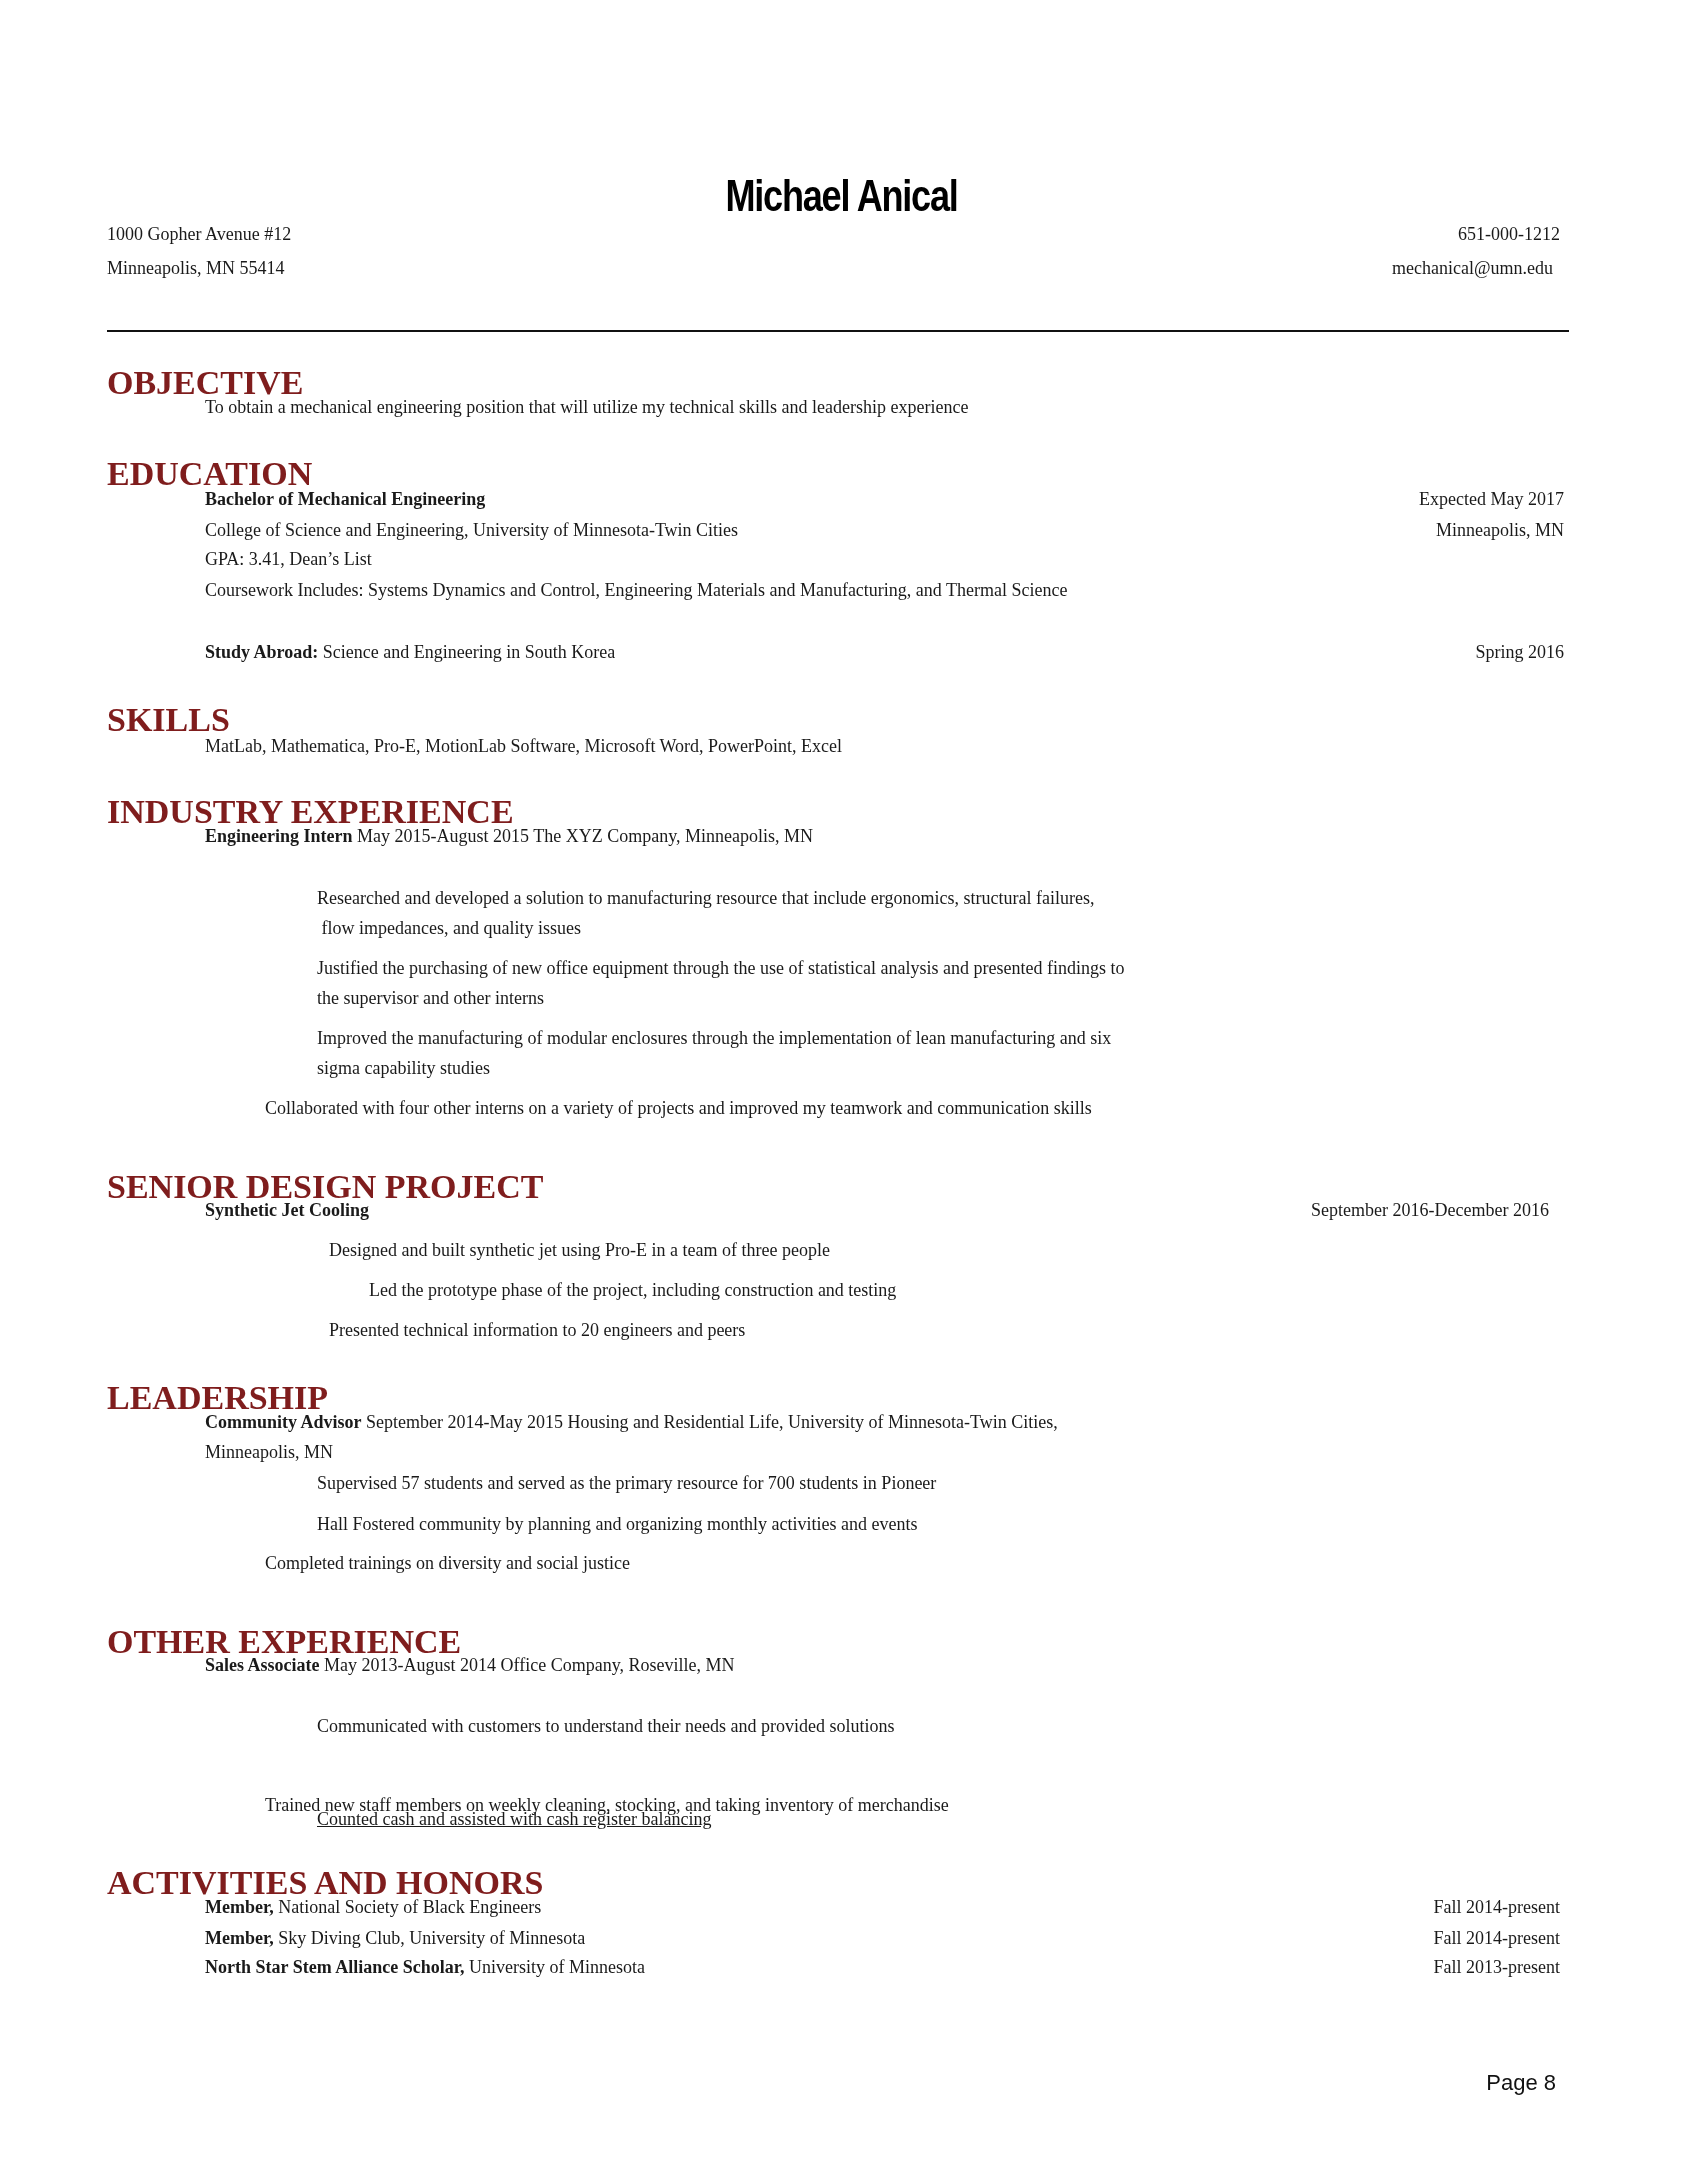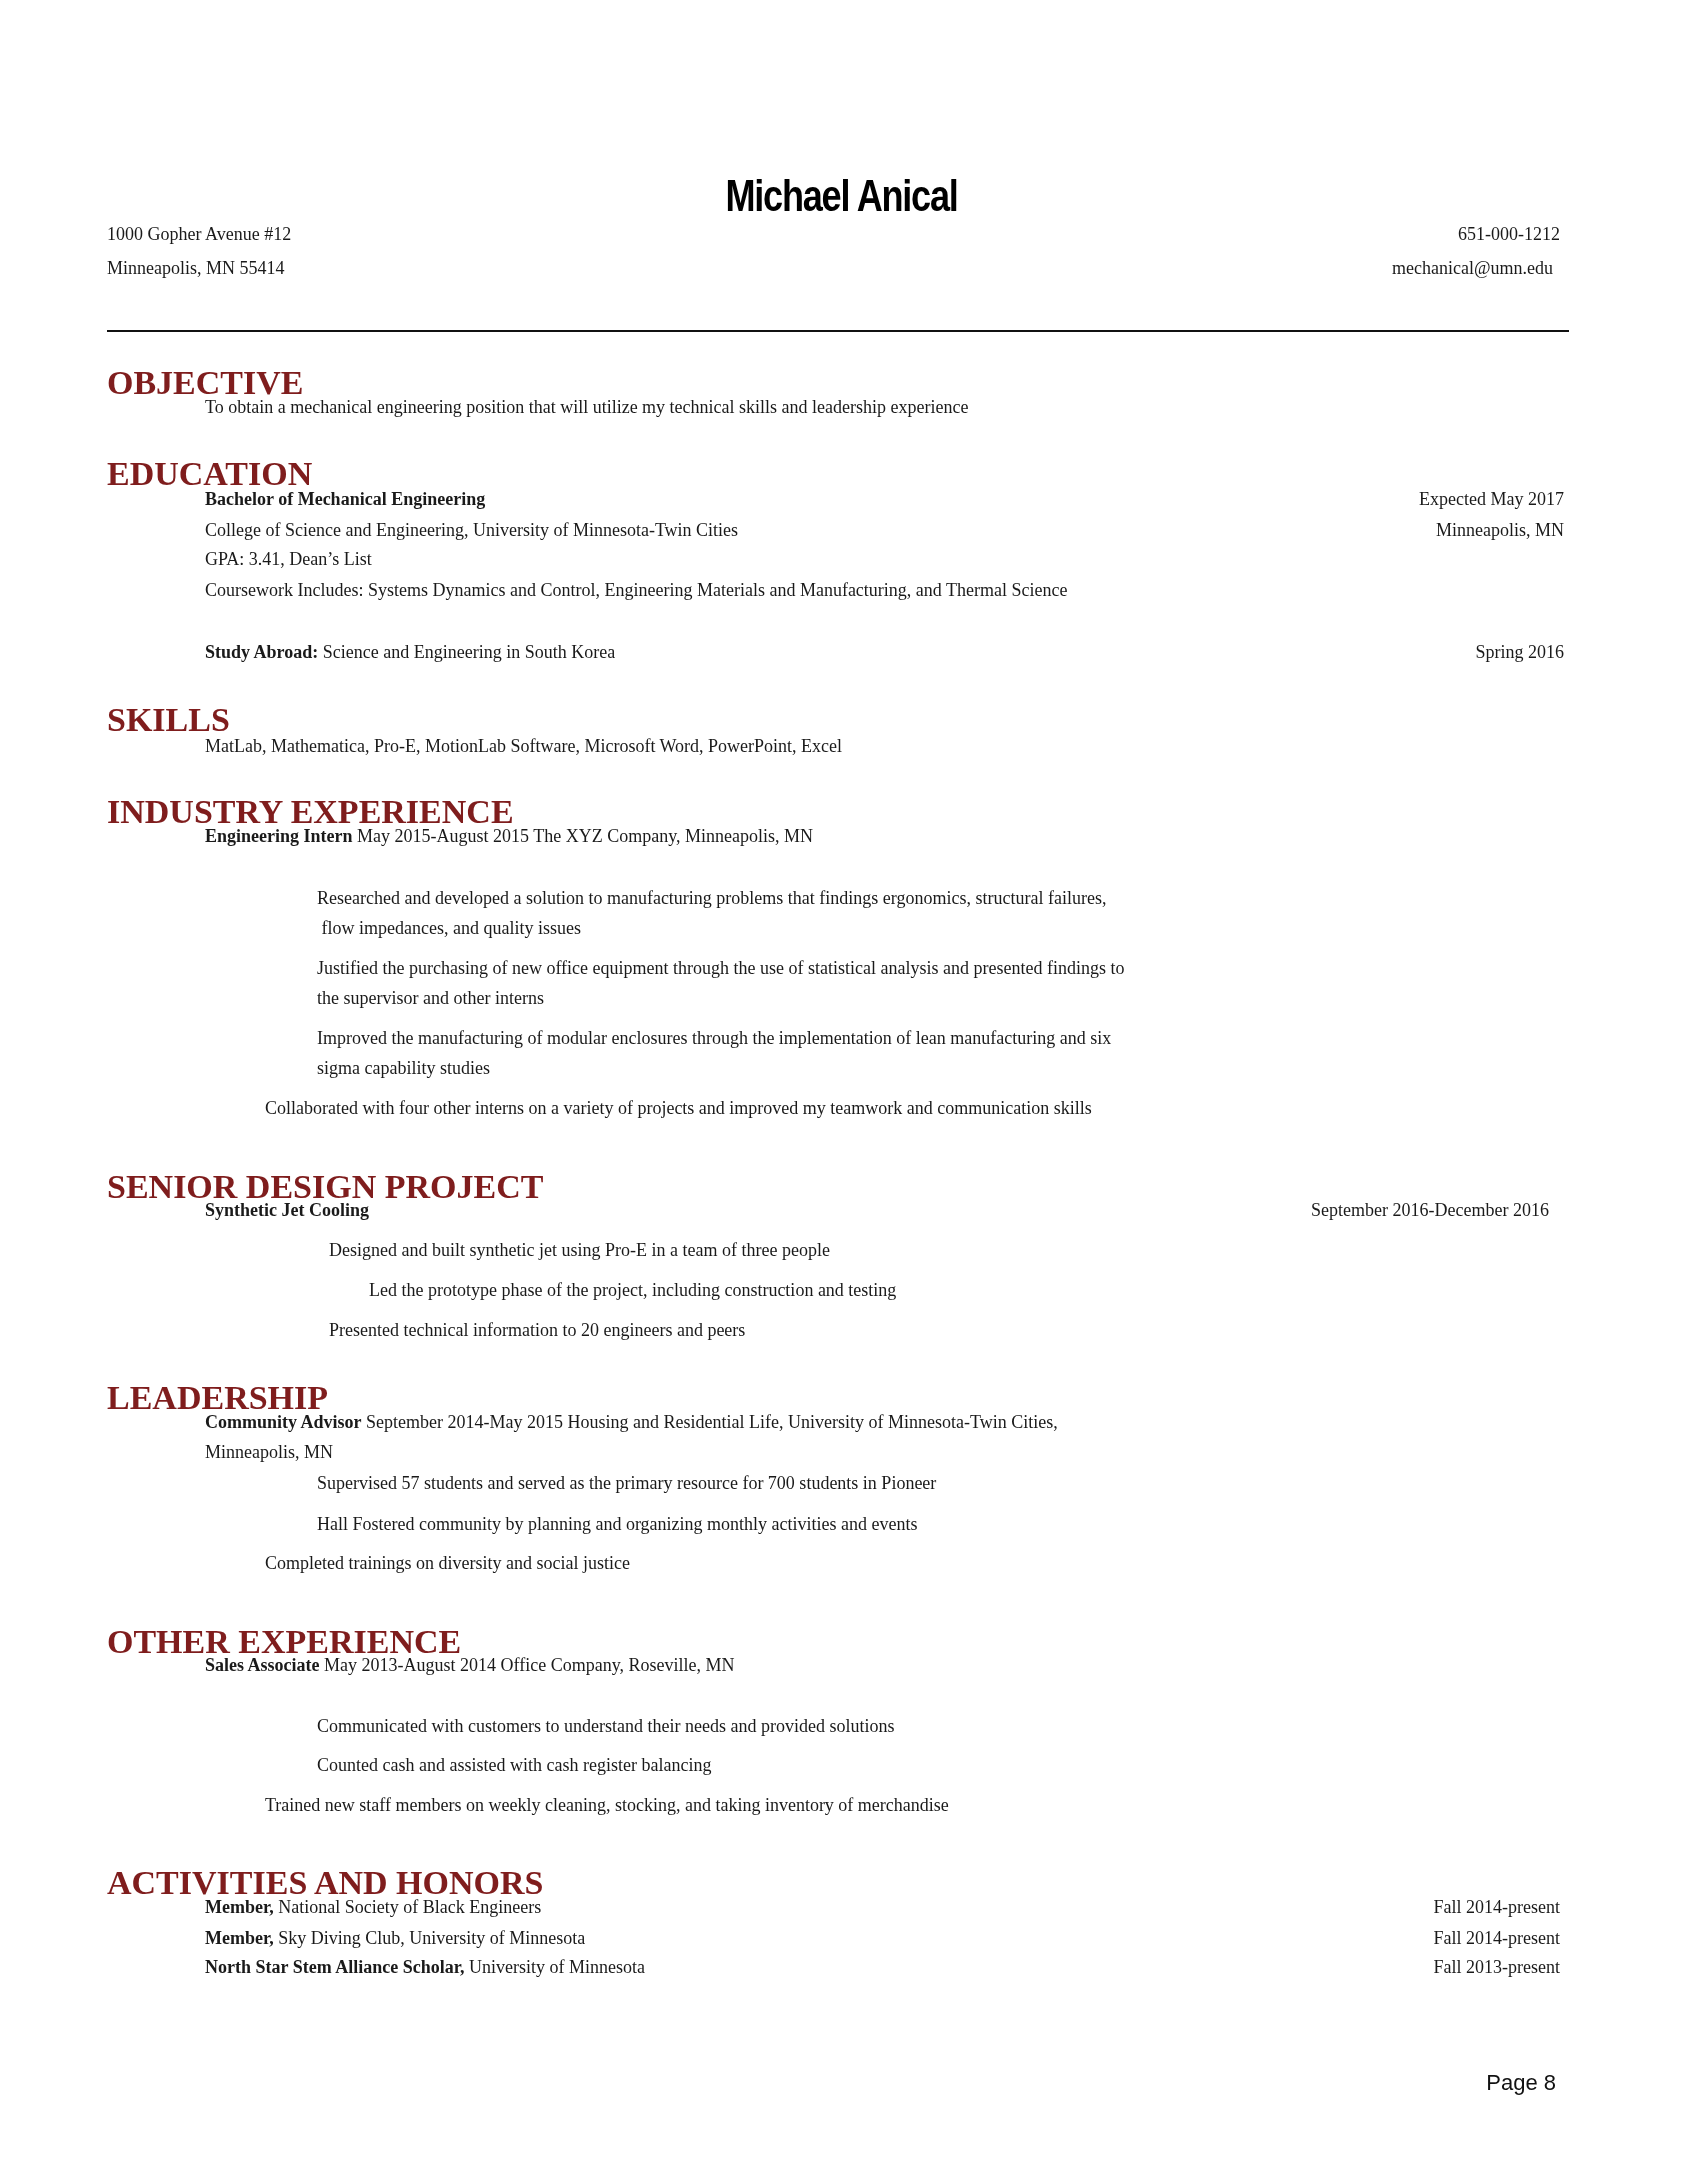--- a/index.html
+++ b/index.html
@@ -37,21 +37,21 @@
 <div class="abs body-text" style="left:205px; top:550px;">GPA: 3.41, Dean’s List</div>
 <div class="abs body-text" style="left:205px; top:581px;">Coursework Includes: Systems Dynamics and Control, Engineering Materials and Manufacturing, and Thermal Science</div>
 <div class="abs body-text" style="left:205px; top:643px;"><span class="bold">Study Abroad:</span><span> Science and Engineering in South Korea</span></div>
 <div class="abs body-text right" style="right:119px; top:643px;">Spring 2016</div>
 
 <div class="abs heading" style="left:107px; top:703px;">SKILLS</div>
 <div class="abs body-text" style="left:205px; top:737px;">MatLab, Mathematica, Pro-E, MotionLab Software, Microsoft Word, PowerPoint, Excel</div>
 
 <div class="abs heading" style="left:107px; top:795px;">INDUSTRY EXPERIENCE</div>
 <div class="abs body-text" style="left:205px; top:827px;"><span class="bold">Engineering Intern</span><span> May 2015-August 2015 The XYZ Company, Minneapolis, MN</span></div>
-<div class="abs body-text" style="left:317px; top:889px;">Researched and developed a solution to manufacturing problems that findings ergonomics, structural failures,</div>
+<div class="abs body-text" style="left:317px; top:889px;">Researched and developed a solution to manufacturing resource that include ergonomics, structural failures,</div>
 <div class="abs body-text" style="left:317px; top:919px; white-space:pre;"> flow impedances, and quality issues</div>
 <div class="abs body-text" style="left:317px; top:959px;">Justified the purchasing of new office equipment through the use of statistical analysis and presented findings to</div>
 <div class="abs body-text" style="left:317px; top:989px;">the supervisor and other interns</div>
 <div class="abs body-text" style="left:317px; top:1029px;">Improved the manufacturing of modular enclosures through the implementation of lean manufacturing and six</div>
 <div class="abs body-text" style="left:317px; top:1059px;">sigma capability studies</div>
 <div class="abs body-text" style="left:265px; top:1099px;">Collaborated with four other interns on a variety of projects and improved my teamwork and communication skills</div>
 
 <div class="abs heading" style="left:107px; top:1170px;">SENIOR DESIGN PROJECT</div>
 <div class="abs body-text bold" style="left:205px; top:1201px;">Synthetic Jet Cooling</div>
 <div class="abs body-text right" style="right:134px; top:1201px;">September 2016-December 2016</div>
@@ -62,21 +62,21 @@
 <div class="abs heading" style="left:107px; top:1381px;">LEADERSHIP</div>
 <div class="abs body-text" style="left:205px; top:1413px;"><span class="bold">Community Advisor</span><span> September 2014-May 2015 Housing and Residential Life, University of Minnesota-Twin Cities,</span></div>
 <div class="abs body-text" style="left:205px; top:1443px;">Minneapolis, MN</div>
 <div class="abs body-text" style="left:317px; top:1474px;">Supervised 57 students and served as the primary resource for 700 students in Pioneer</div>
 <div class="abs body-text" style="left:317px; top:1515px;">Hall Fostered community by planning and organizing monthly activities and events</div>
 <div class="abs body-text" style="left:265px; top:1554px;">Completed trainings on diversity and social justice</div>
 
 <div class="abs heading" style="left:107px; top:1625px;">OTHER EXPERIENCE</div>
 <div class="abs body-text" style="left:205px; top:1656px;"><span class="bold">Sales Associate</span><span> May 2013-August 2014 Office Company, Roseville, MN</span></div>
 <div class="abs body-text" style="left:317px; top:1717px;">Communicated with customers to understand their needs and provided solutions</div>
-<div class="abs body-text" style="left:317px; top:1756px;">Counted cash and assisted with cash register balancing</div>
+<div class="abs body-text" style="left:317px; top:1810px;text-decoration:underline;">Counted cash and assisted with cash register balancing</div>
 <div class="abs body-text" style="left:265px; top:1796px;">Trained new staff members on weekly cleaning, stocking, and taking inventory of merchandise</div>
 
 <div class="abs heading" style="left:107px; top:1866px;">ACTIVITIES AND HONORS</div>
 <div class="abs body-text" style="left:205px; top:1898px;"><span class="bold">Member,</span><span> National Society of Black Engineers</span></div>
 <div class="abs body-text right" style="right:123px; top:1898px;">Fall 2014-present</div>
 <div class="abs body-text" style="left:205px; top:1929px;"><span class="bold">Member,</span><span> Sky Diving Club, University of Minnesota</span></div>
 <div class="abs body-text right" style="right:123px; top:1929px;">Fall 2014-present</div>
 <div class="abs body-text" style="left:205px; top:1958px;"><span class="bold">North Star Stem Alliance Scholar,</span><span> University of Minnesota</span></div>
 <div class="abs body-text right" style="right:123px; top:1958px;">Fall 2013-present</div>
 

